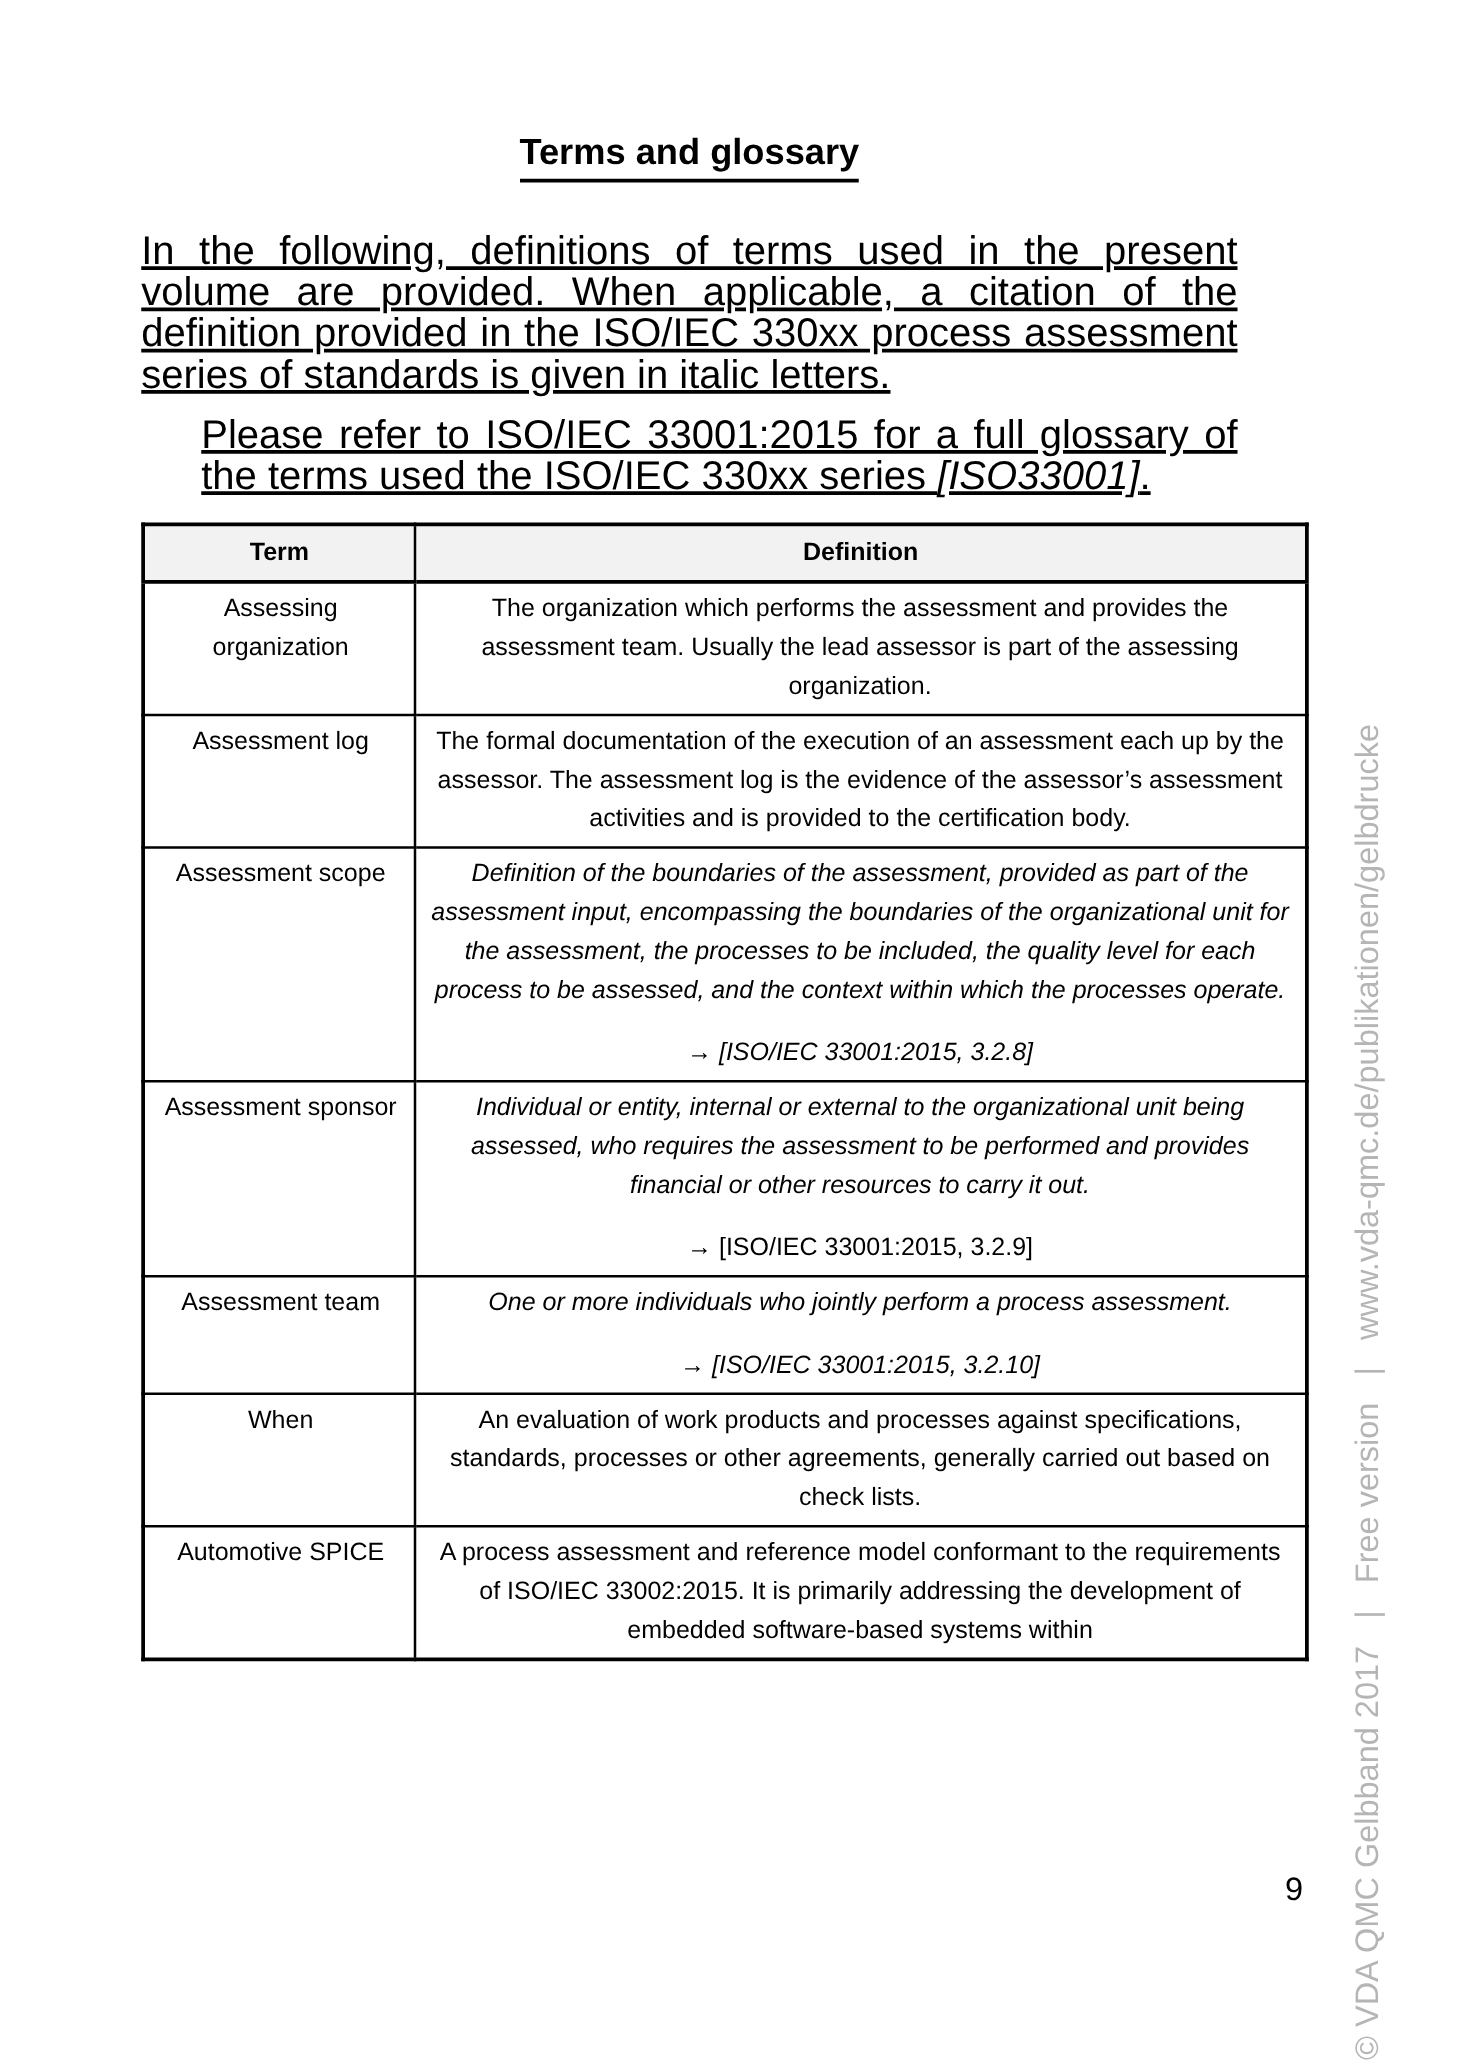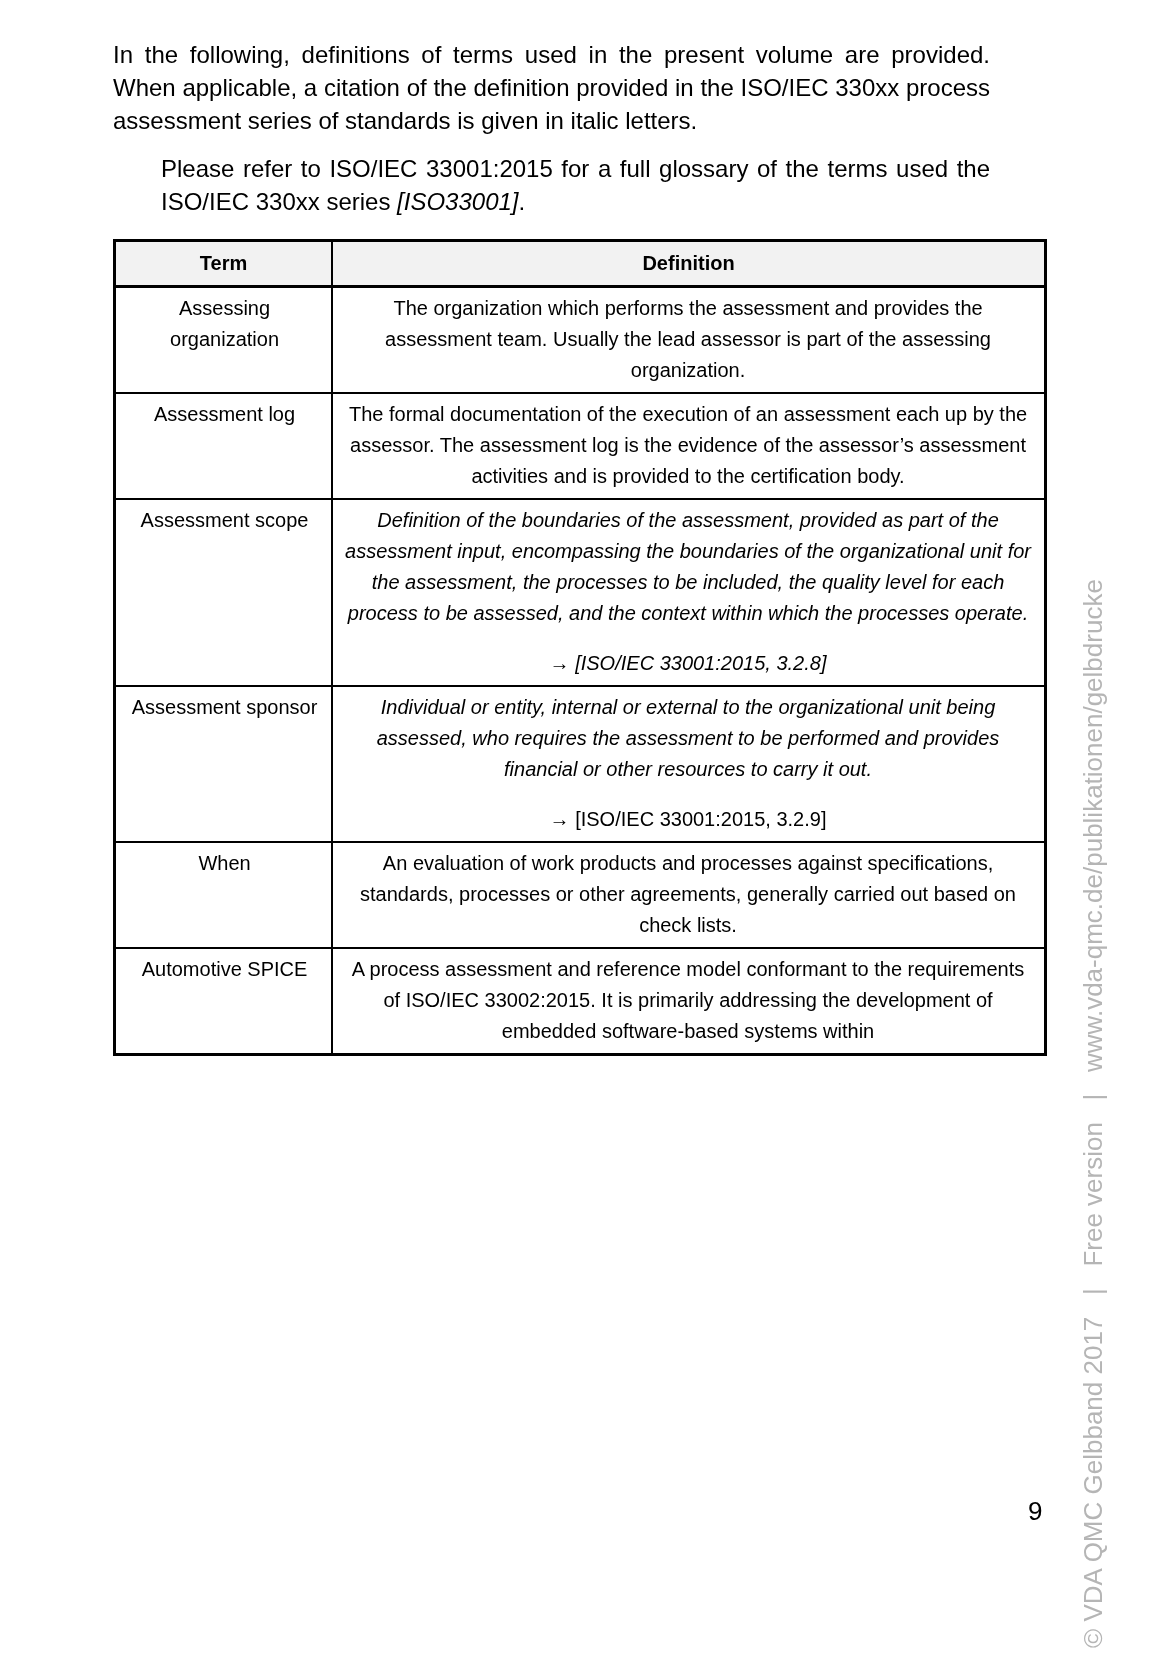--- a/index.html
+++ b/index.html
@@ -26,23 +26,24 @@
     font-weight: bold;
     line-height: 36px;
   }
   .doc-title span {
     display: inline-block;
     border-bottom: 3px solid #000;
     padding-bottom: 3px;
   }
   .para {
     margin-top: 38px;
-    font-size: 24px;
+    font-size: 32px;
     line-height: 33px;
     text-align: justify;
+    text-decoration: underline;
   }
   .para.second { margin-top: 15px; margin-left: 48px; }
   .italic { font-style: italic; }
   table.glossary {
     margin-top: 21px;
     width: 934px;
     border-collapse: collapse;
     border: 3px solid #000;
     font-size: 20px;
     line-height: 31px;
@@ -78,20 +79,23 @@
     font-size: 26px;
     white-space: pre;
   }
 </style>
 </head>
 <body>
 
 <div class="page">
   <div class="content">
 
+    <h1 class="doc-title">
+      <span>Terms and glossary</span>
+    </h1>
 
     <p class="para">
       <span>In the following, definitions of terms used in the present volume are provided. When applicable, a citation of the definition provided in the ISO/IEC 330xx process assessment series of standards is given in italic letters.</span>
     </p>
 
     <p class="para second">
       <span>Please refer to ISO/IEC 33001:2015 for a full glossary of the terms used the ISO/IEC 330xx series </span><span class="italic">[ISO33001]</span><span>.</span>
     </p>
 
     <table class="glossary">
@@ -131,20 +135,27 @@
   </tr>
 
   <tr>
     <td class="term-cell">Assessment sponsor</td>
     <td class="def-cell">
       <div class="italic">Individual or entity, internal or external to the organizational unit being assessed, who requires the assessment to be performed and provides financial or other resources to carry it out.</div>
       <div class="citation">→ [ISO/IEC 33001:2015, 3.2.9]</div>
     </td>
   </tr>
 
+  <tr>
+    <td class="term-cell">Assessment team</td>
+    <td class="def-cell">
+      <div class="italic">One or more individuals who jointly perform a process assessment.</div>
+      <div class="citation italic">→ [ISO/IEC 33001:2015, 3.2.10]</div>
+    </td>
+  </tr>
 
 
   <tr>
     <td class="term-cell">When</td>
     <td class="def-cell">
       <div>An evaluation of work products and processes against specifications, standards, processes or other agreements, generally carried out based on check lists.</div>
 
     </td>
   </tr>
 

